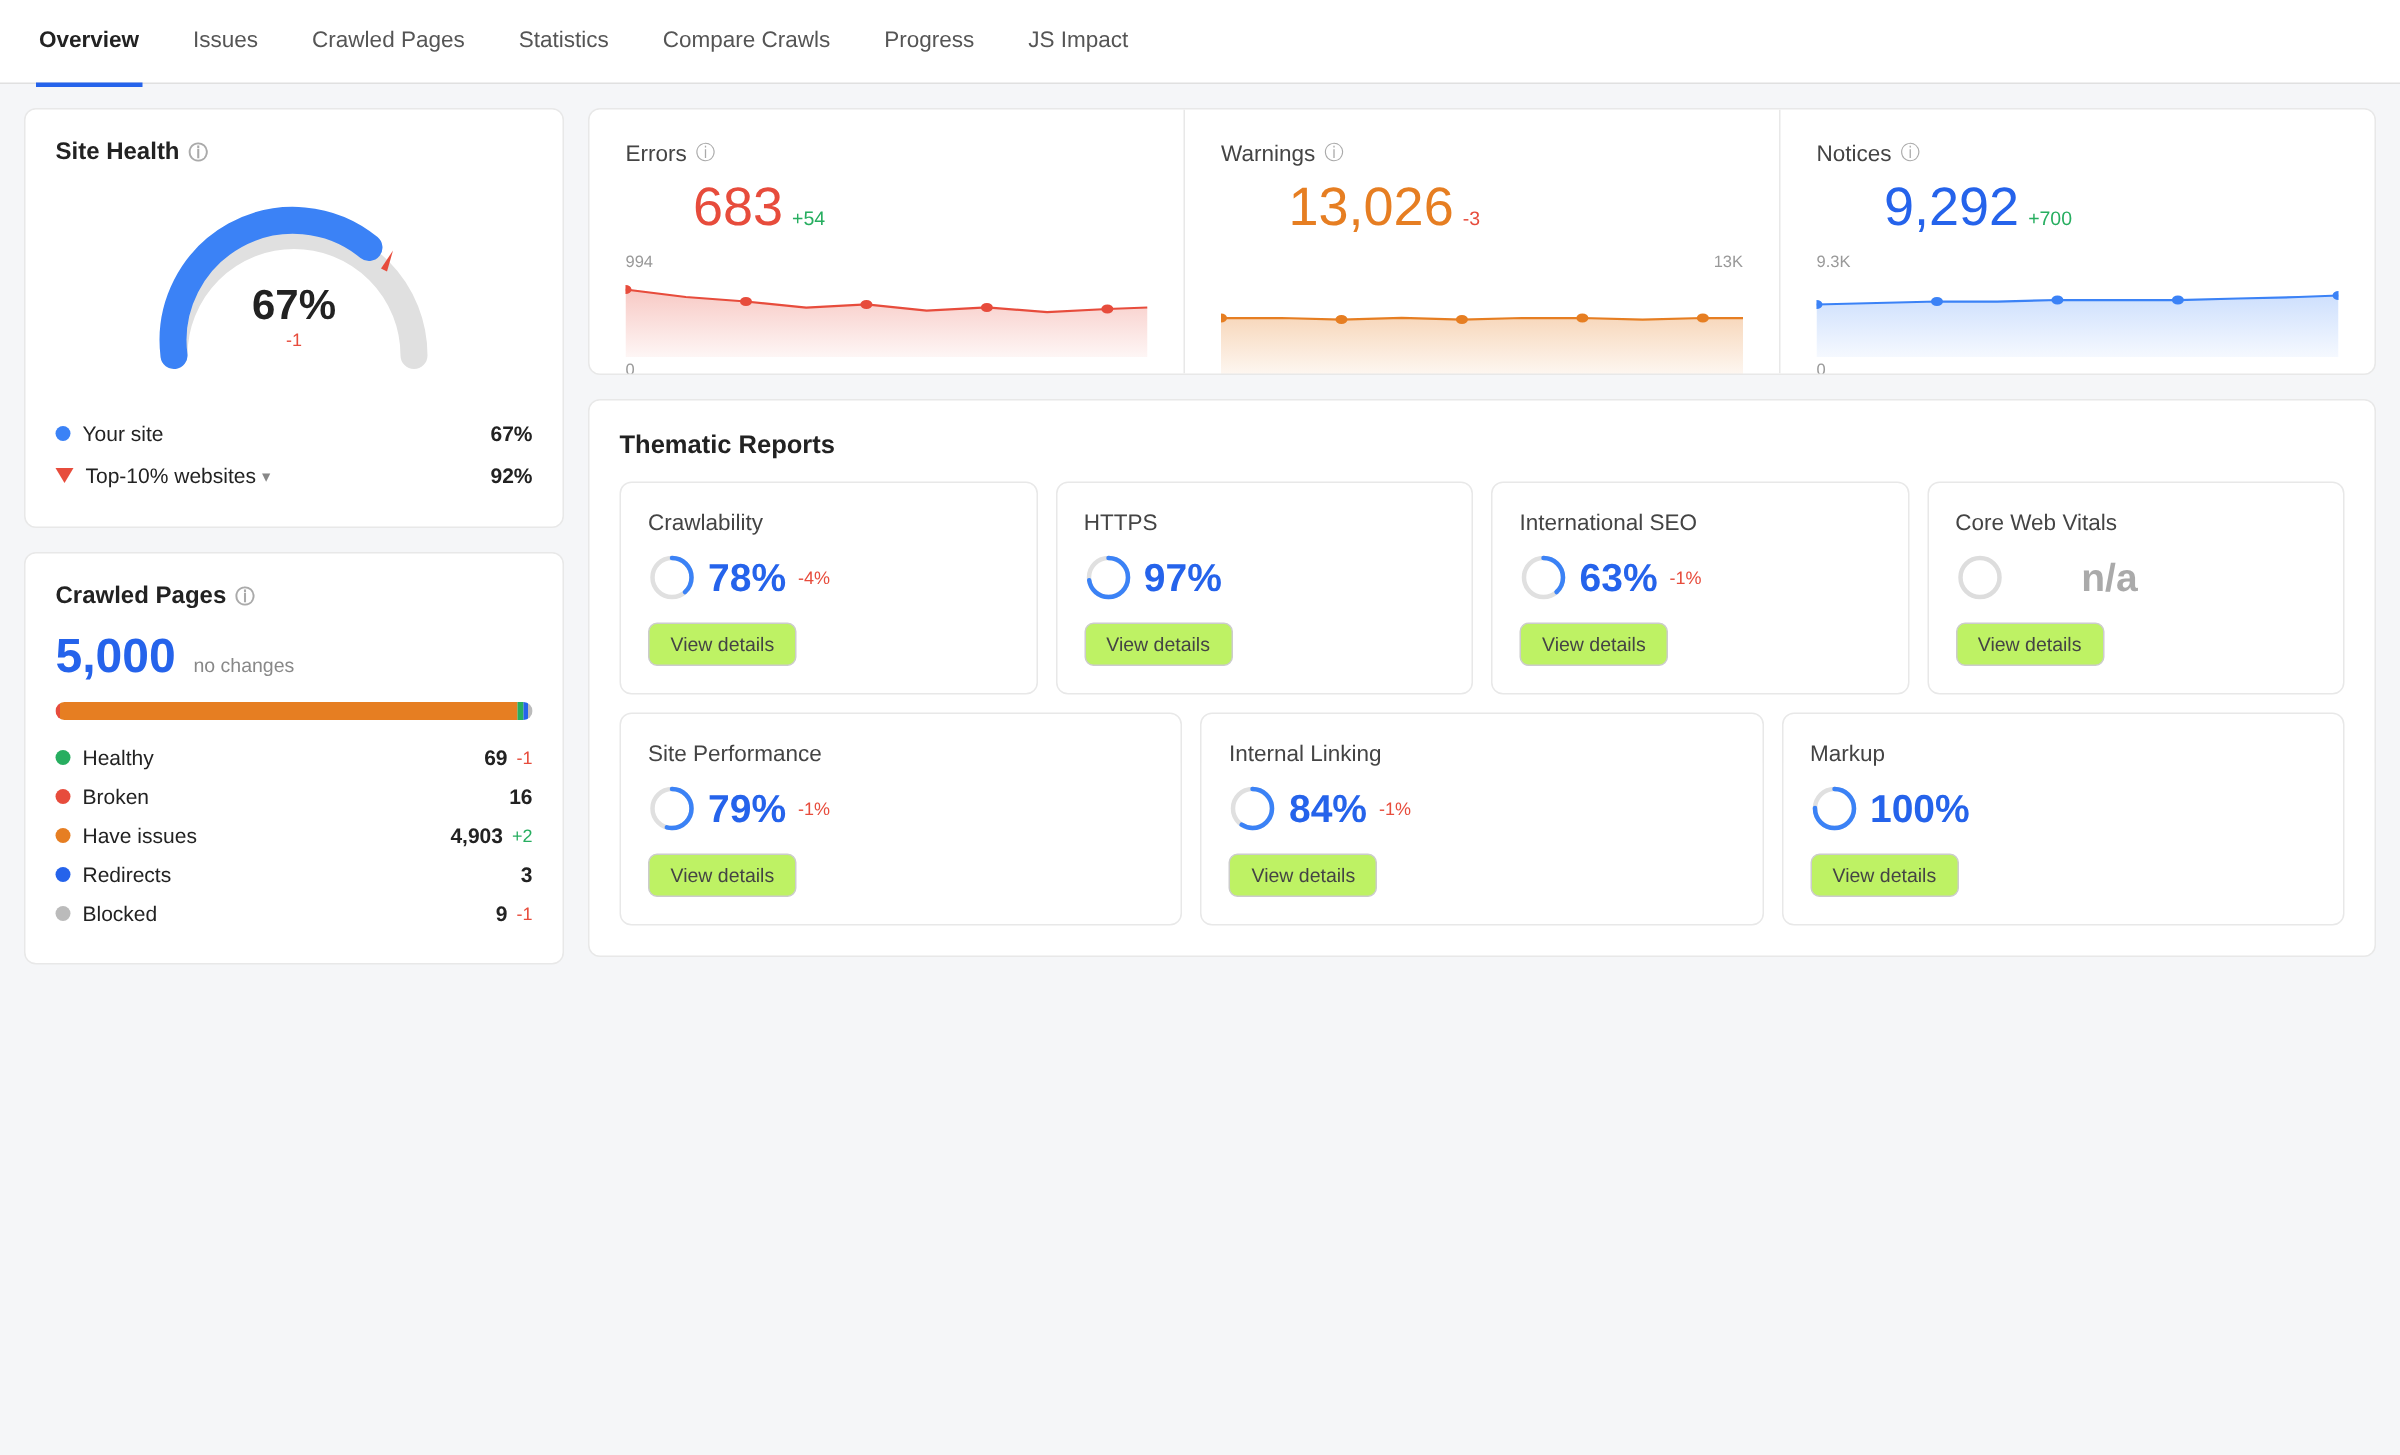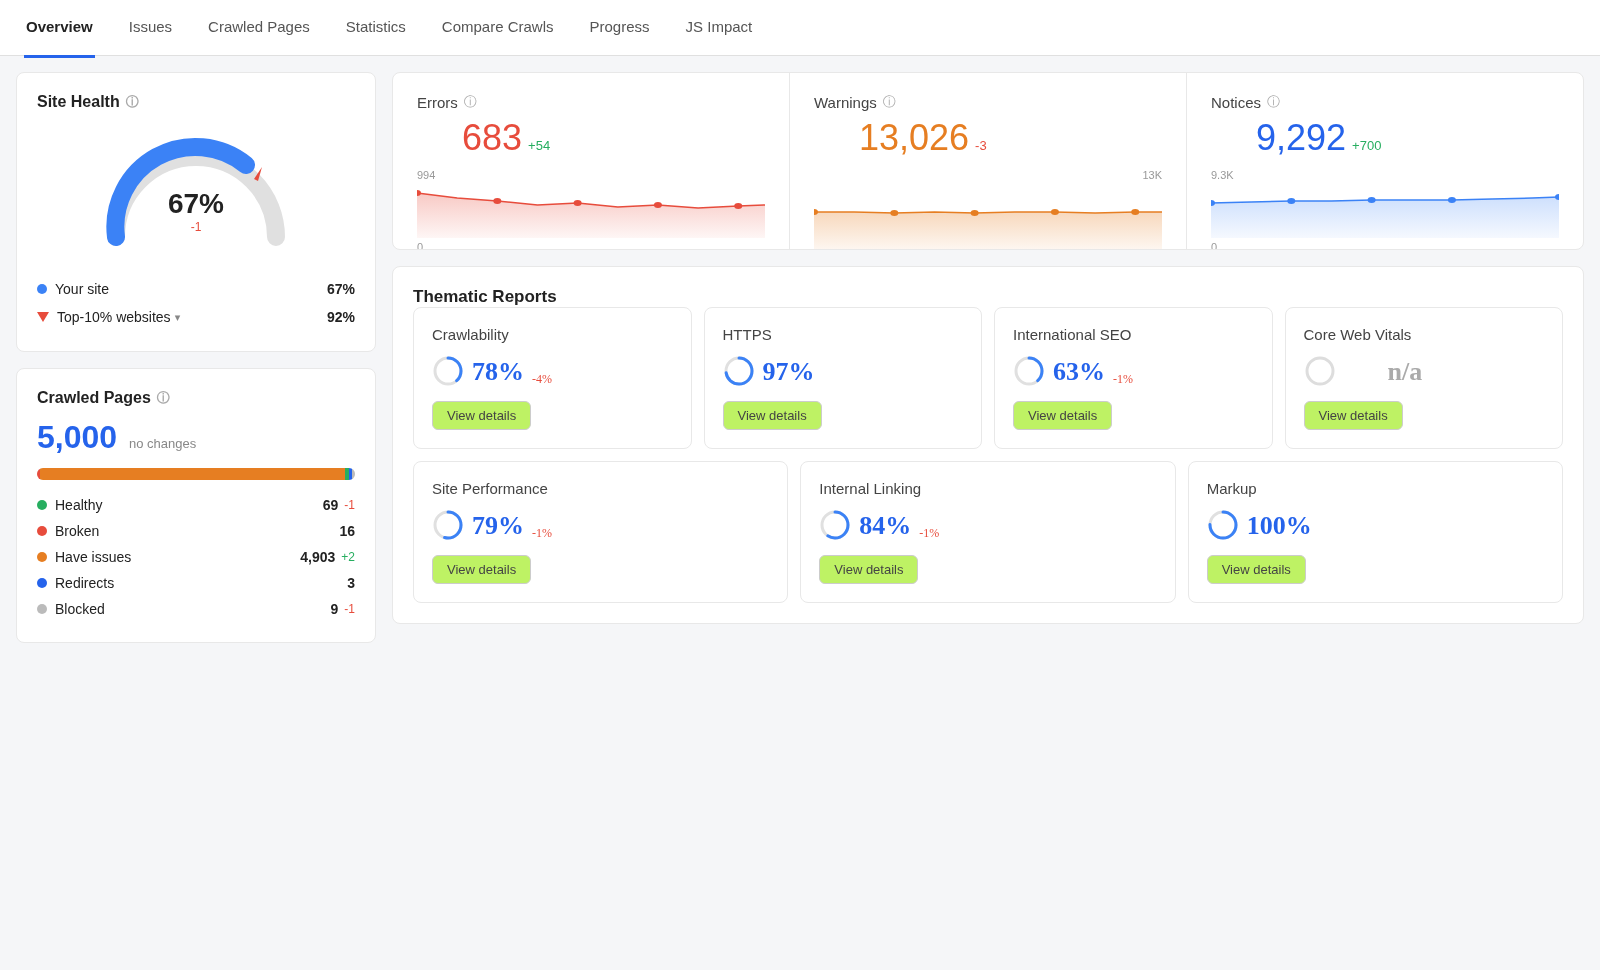--- a/index.html
+++ b/index.html
@@ -59,26 +59,26 @@
     .metric-val.blue { color: #2563eb; }
     .metric-delta { font-size: 13px; margin-left: 6px; }
     .metric-delta.pos { color: #27ae60; }
     .metric-delta.neg { color: #e74c3c; }
 
     
     .mini-chart { margin-top: 10px; height: 60px; position: relative; }
     .mini-chart svg { width: 100%; height: 60px; }
 
     
-    .thematic-title { font-size: 17px; font-weight: 700; }
+    .thematic-title { font-size: 17px; font-weight: 700; margin-bottom: 14px; }
     .report-grid { display: grid; grid-template-columns: repeat(4, 1fr); gap: 12px; }
     .report-grid-bottom { display: grid; grid-template-columns: repeat(3, 1fr); gap: 12px; }
     .report-card { background: #fff; border: 1px solid #e8e8e8; border-radius: 8px; padding: 18px; }
     .report-card-title { font-size: 15px; color: #444; margin-bottom: 12px; }
-    .report-pct-row { display: flex; align-items: flex-end; gap: 8px; margin-bottom: 14px; font-family: Liberation Serif, serif; }
+    .report-pct-row { display: flex; align-items: center; gap: 8px; margin-bottom: 14px; }
     .report-pct { font-size: 26px; font-weight: 700; color: #2563eb; }
     .report-pct.gray { color: #aaa; margin-left: 44px; }
     .report-delta { font-size: 12px; color: #e74c3c; }
     .view-details-btn { border: 1px solid #ccc; background: #bef264; border-radius: 6px; padding: 6px 14px; font-size: 13px; color: #444; cursor: pointer; }
   </style>
 </head>
 <body>
 
 <nav class="nav">
   <div class="nav-item active">Overview</div>

